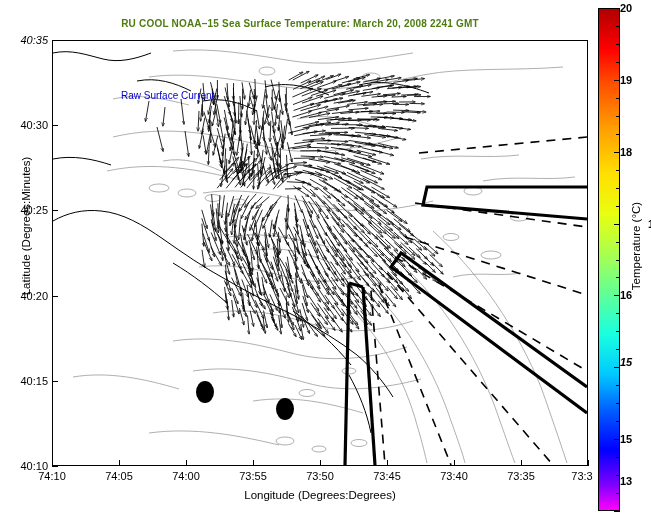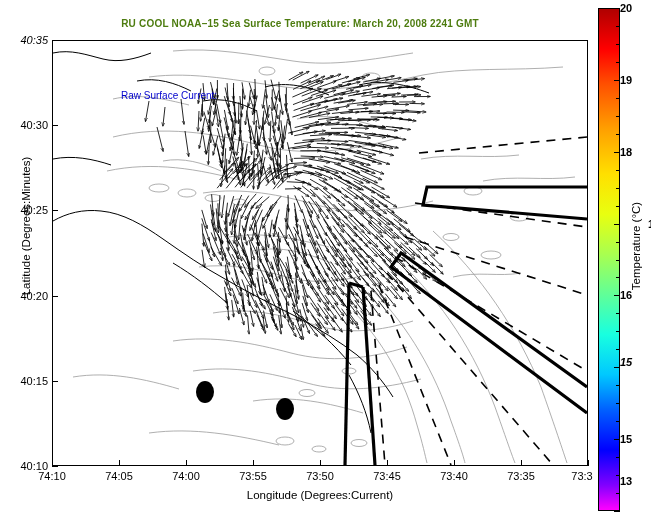--- a/index.html
+++ b/index.html
@@ -942,21 +942,21 @@
           <line x1="132" y1="90" x2="135.7" y2="115.4" marker-end="url(#ah)"></line>
         </g>
     </svg>
 
     <div id="annot">
       <div>Raw Surface Current:</div>
     </div>
 
   </div>
 
-  <div id="xlabel">Longitude (Degrees:Current)</div>
+  <div id="xlabel">Longitude (Degrees:Degrees)</div>
   <div id="ylabel">Latitude (Degrees:Minutes)</div>
 
   <div id="cbar"></div>
   <div id="clabel">Temperature (°C)</div>
 
 <div class="xtick" style="left: 52px;">74:10</div>
     <div style="position: absolute; top: 460px; left: 52px; width: 1px; height: 6px; background: rgb(0, 0, 0);"></div>
     <div class="xtick" style="left: 119px;">74:05</div>
     <div style="position: absolute; top: 460px; left: 119px; width: 1px; height: 6px; background: rgb(0, 0, 0);"></div>
     <div class="xtick" style="left: 186px;">74:00</div>

